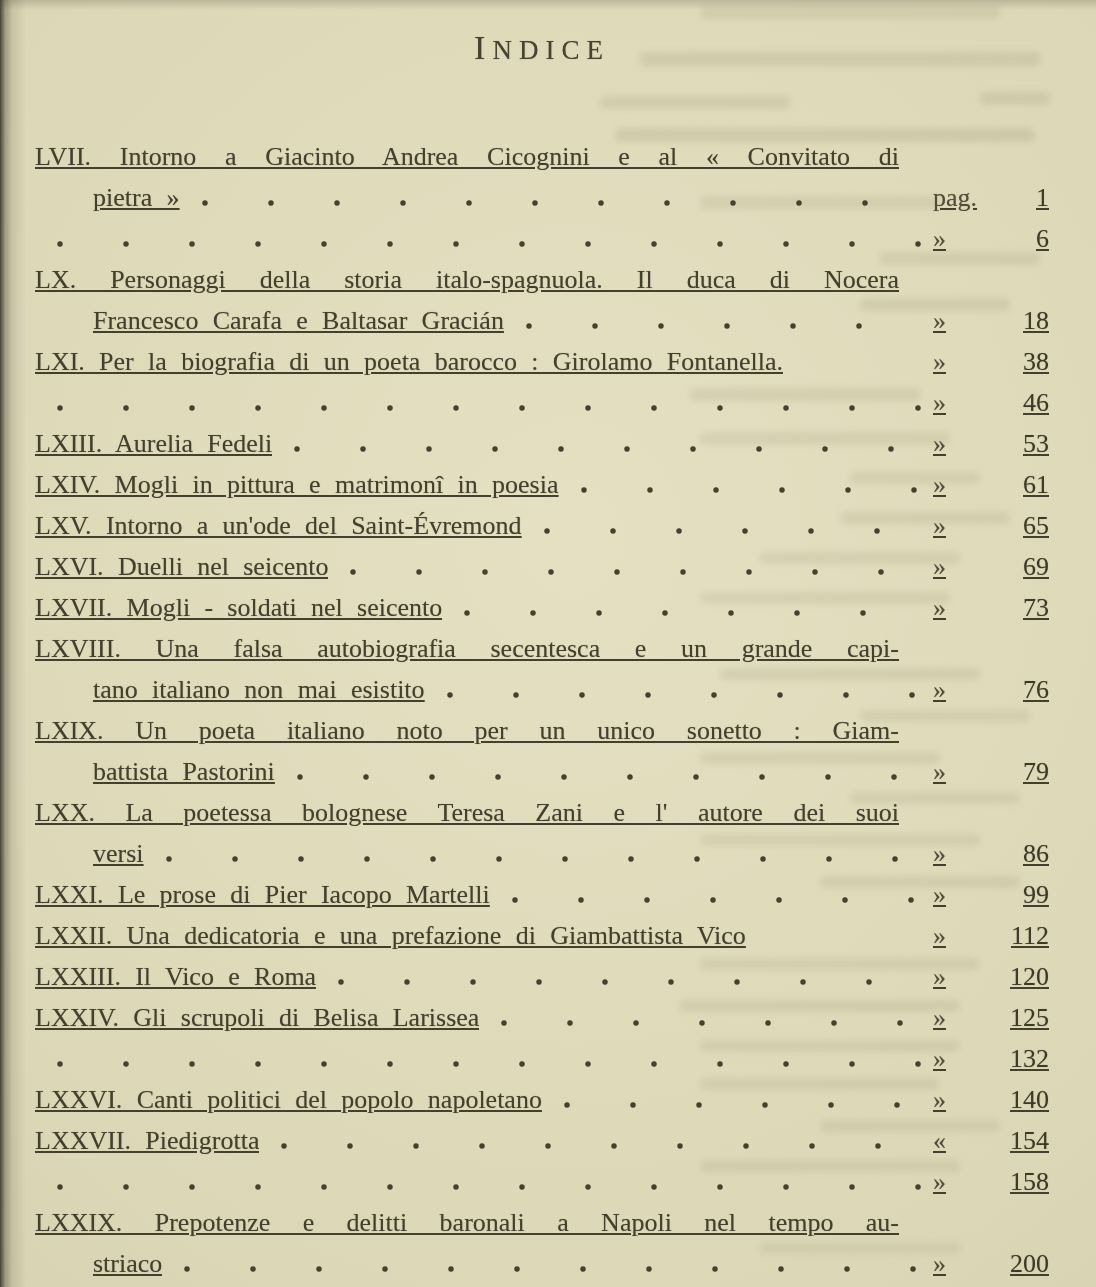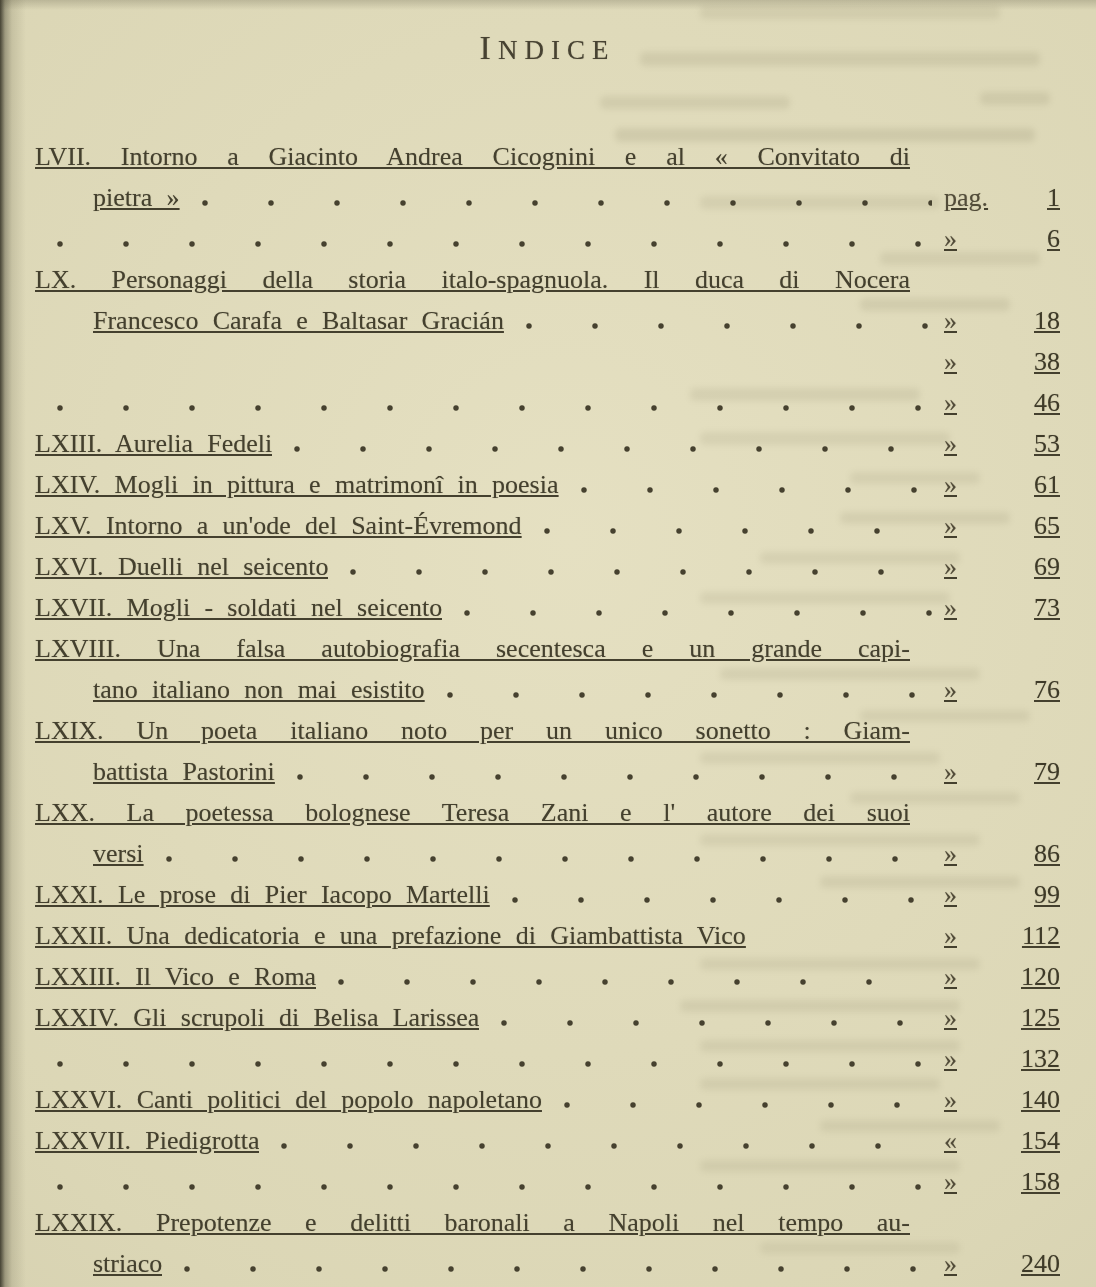--- a/index.html
+++ b/index.html
@@ -21,21 +21,21 @@
   }
   .edge-top{
     position:absolute;left:0;top:0;right:0;height:10px;
     background:linear-gradient(180deg, rgba(70,66,46,0.22) 0, rgba(0,0,0,0) 10px);
     pointer-events:none;
   }
   .bleed{position:absolute;left:0;top:0;right:0;bottom:0;pointer-events:none;}
   .bleed .smudge{
     position:absolute;border-radius:5px;background:#7d7758;filter:blur(3px);
   }
-  .content{position:relative;padding:14px 36px 0 35px;}
+  .content{position:relative;padding:14px 47px 0 35px;}
   .title{
     margin:14px 0 0 0;
     text-align:center;
     font-size:27px;line-height:40px;
     letter-spacing:7px;
     font-weight:normal;
     color:#474232;
     text-shadow:0 0 1px rgba(68,62,42,0.45);
   }
   .title::first-letter{font-size:34px;}
@@ -118,20 +118,21 @@
           <span class="num">6</span>
         </div>
         <div class="line spread">LX. Personaggi della storia italo-spagnuola. Il duca di Nocera</div>
         <div class="line cont flexrow">
           <span class="txt">Francesco Carafa e Baltasar Gracián</span>
           <span class="leader"></span>
           <span class="marker">»</span>
           <span class="num">18</span>
         </div>
         <div class="line flexrow">
+          <span class="txt">LXI. Per la biografia di un poeta barocco : Girolamo Fontanella.</span>
           <span class="leader nodots"></span>
           <span class="marker">»</span>
           <span class="num">38</span>
         </div>
         <div class="line flexrow">
           <span class="leader"></span>
           <span class="marker">»</span>
           <span class="num">46</span>
         </div>
         <div class="line flexrow">
@@ -229,19 +230,19 @@
         <div class="line flexrow">
           <span class="leader"></span>
           <span class="marker">»</span>
           <span class="num">158</span>
         </div>
         <div class="line spread">LXXIX. Prepotenze e delitti baronali a Napoli nel tempo au-</div>
         <div class="line cont flexrow">
           <span class="txt">striaco</span>
           <span class="leader"></span>
           <span class="marker">»</span>
-          <span class="num">240</span>
+          <span class="num">200</span>
         </div>
       </div>
   </div>
   <div class="edge-left"></div>
   <div class="edge-top"></div>
 </div>
 
 </body></html>

